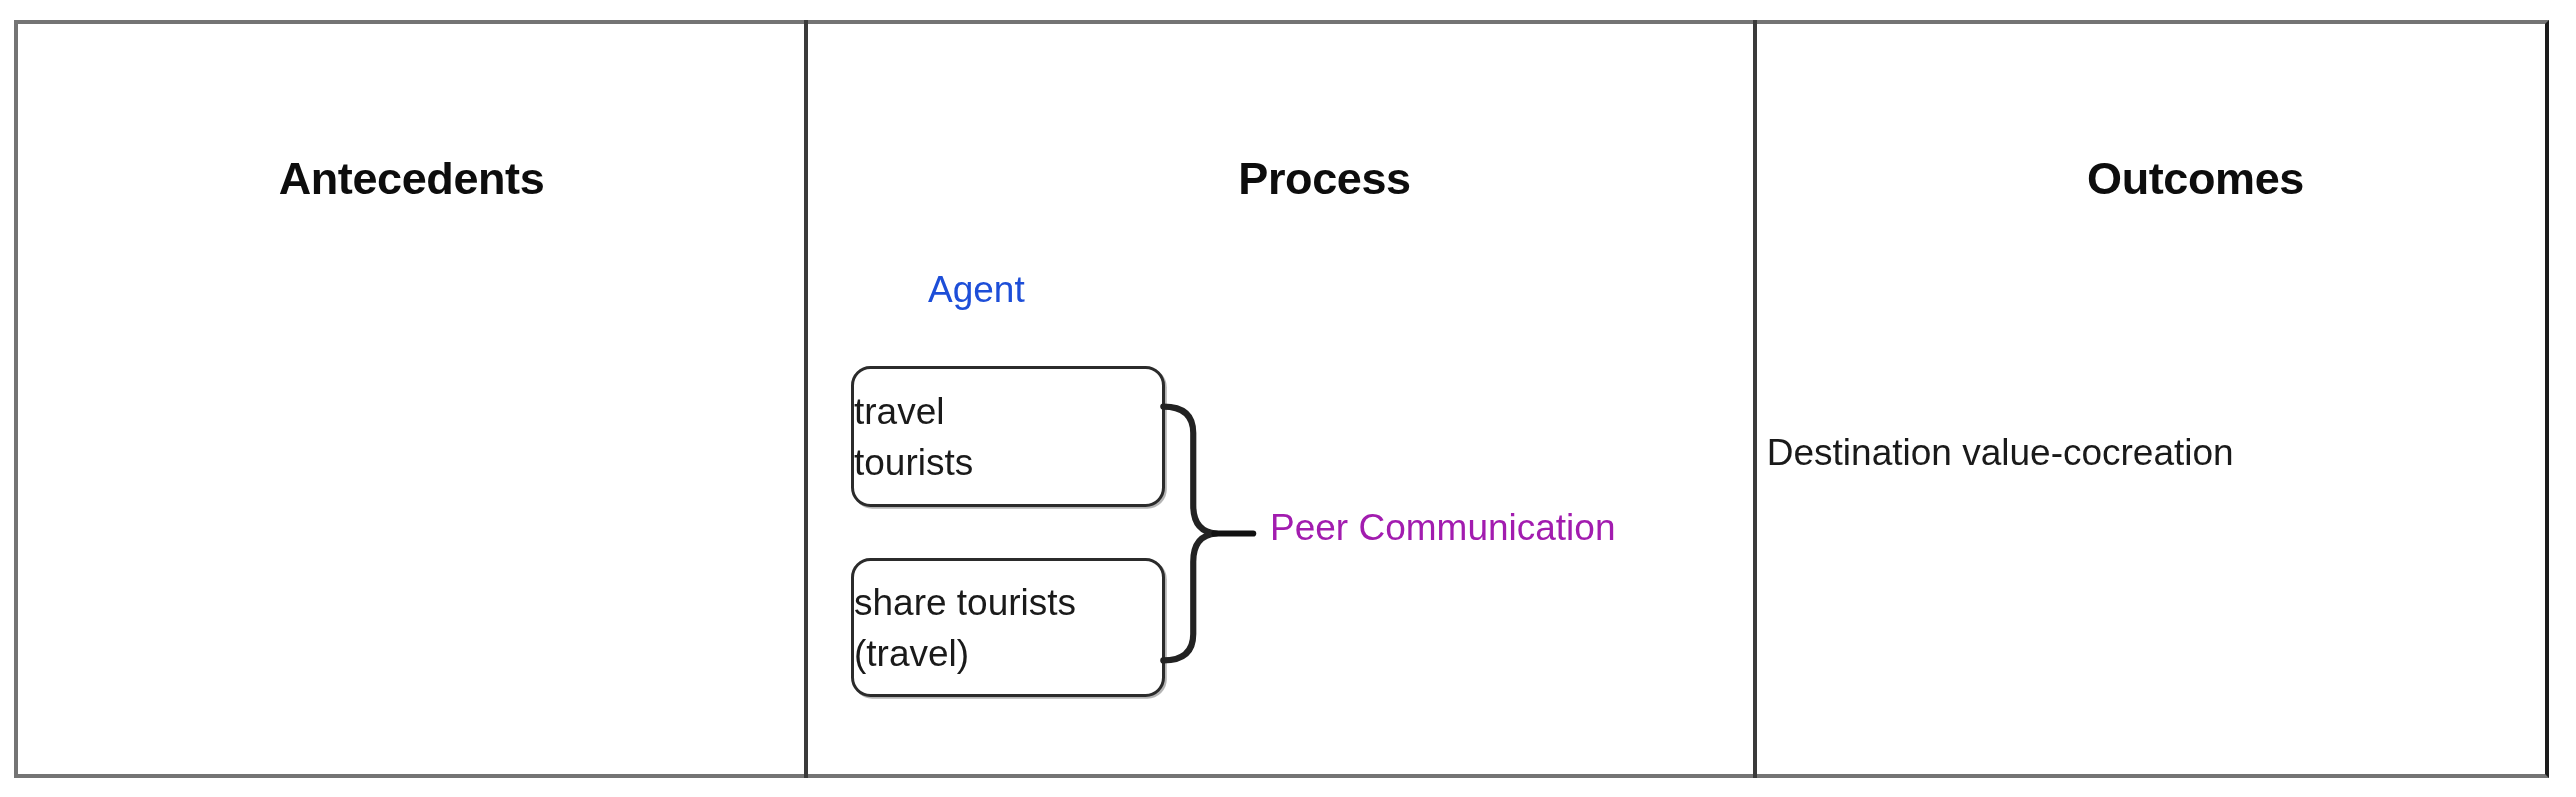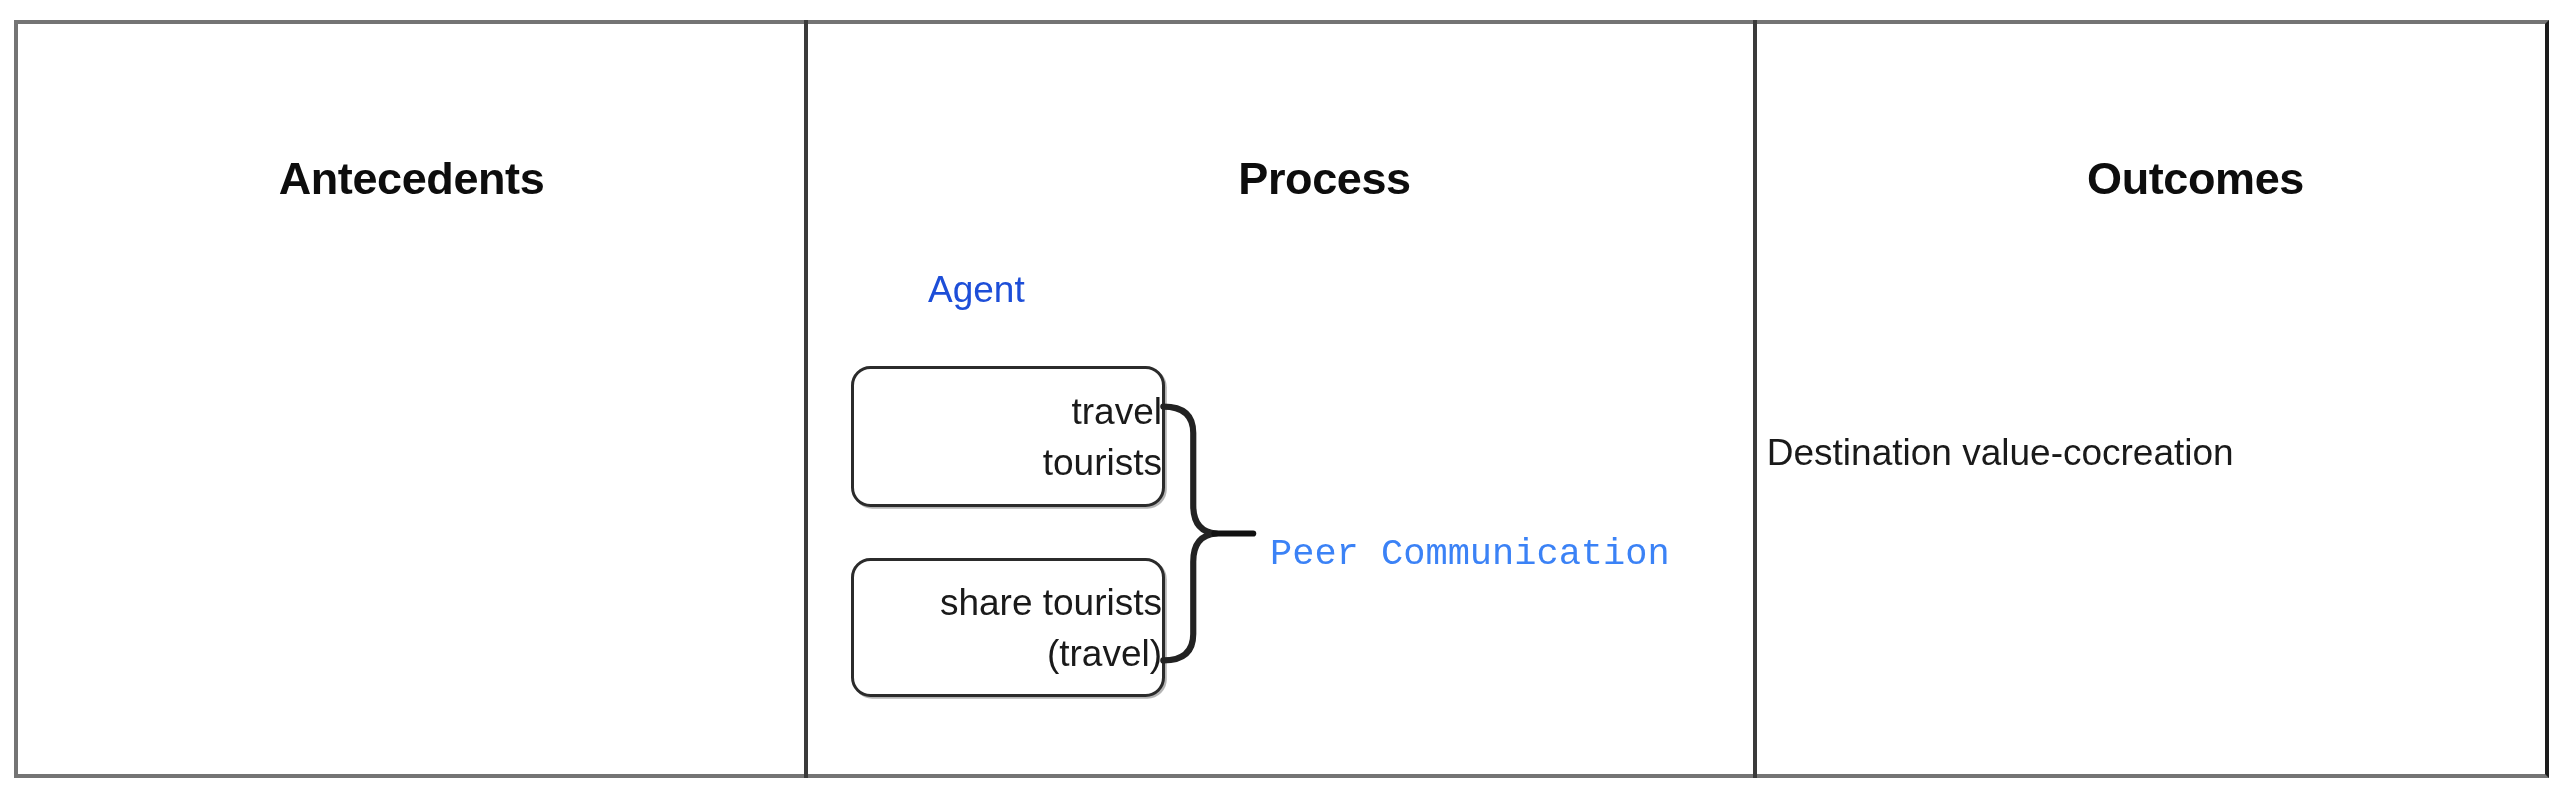--- a/index.html
+++ b/index.html
@@ -110,21 +110,21 @@
   .node-box {
     position: absolute;
     left: 42px;
     width: 314px;
     box-sizing: border-box;
     border: 3.5px solid #2b2b2b;
     border-radius: 19.4px;
     background: #ffffff;
     display: flex;
     flex-direction: column;
-    align-items: flex-end;
+    align-items: flex-start;
     justify-content: center;
     font-size: 37px;
     line-height: 51px;
     color: #1a1a1a;
     box-shadow: 1.8px 1.8px 0 rgba(120,120,120,0.55);
   }
   .node-box .ln { display: block; white-space: nowrap; }
 
   .node-bloggers { top: 346px; height: 141px; }
   .node-readers  { top: 538px; height: 139px; }
@@ -135,25 +135,24 @@
     left: 349px;
     top: 381px;
     width: 141px;
     height: 265px;
     overflow: visible;
   }
 
   .peer-label {
     position: absolute;
     left: 461px;
-    top: 513px;
-    font-size: 37px;
-    color: #3b82f6;
-    white-space: nowrap;
-    font-family: Liberation Mono, monospace;
+    top: 487px;
+    font-size: 37px;
+    color: #a21caf;
+    white-space: nowrap;
   }
 </style>
 </head>
 <body>
 
 <div id="canvas">
 
   <div class="frame"></div>
 
   <div class="divider d1"></div>

